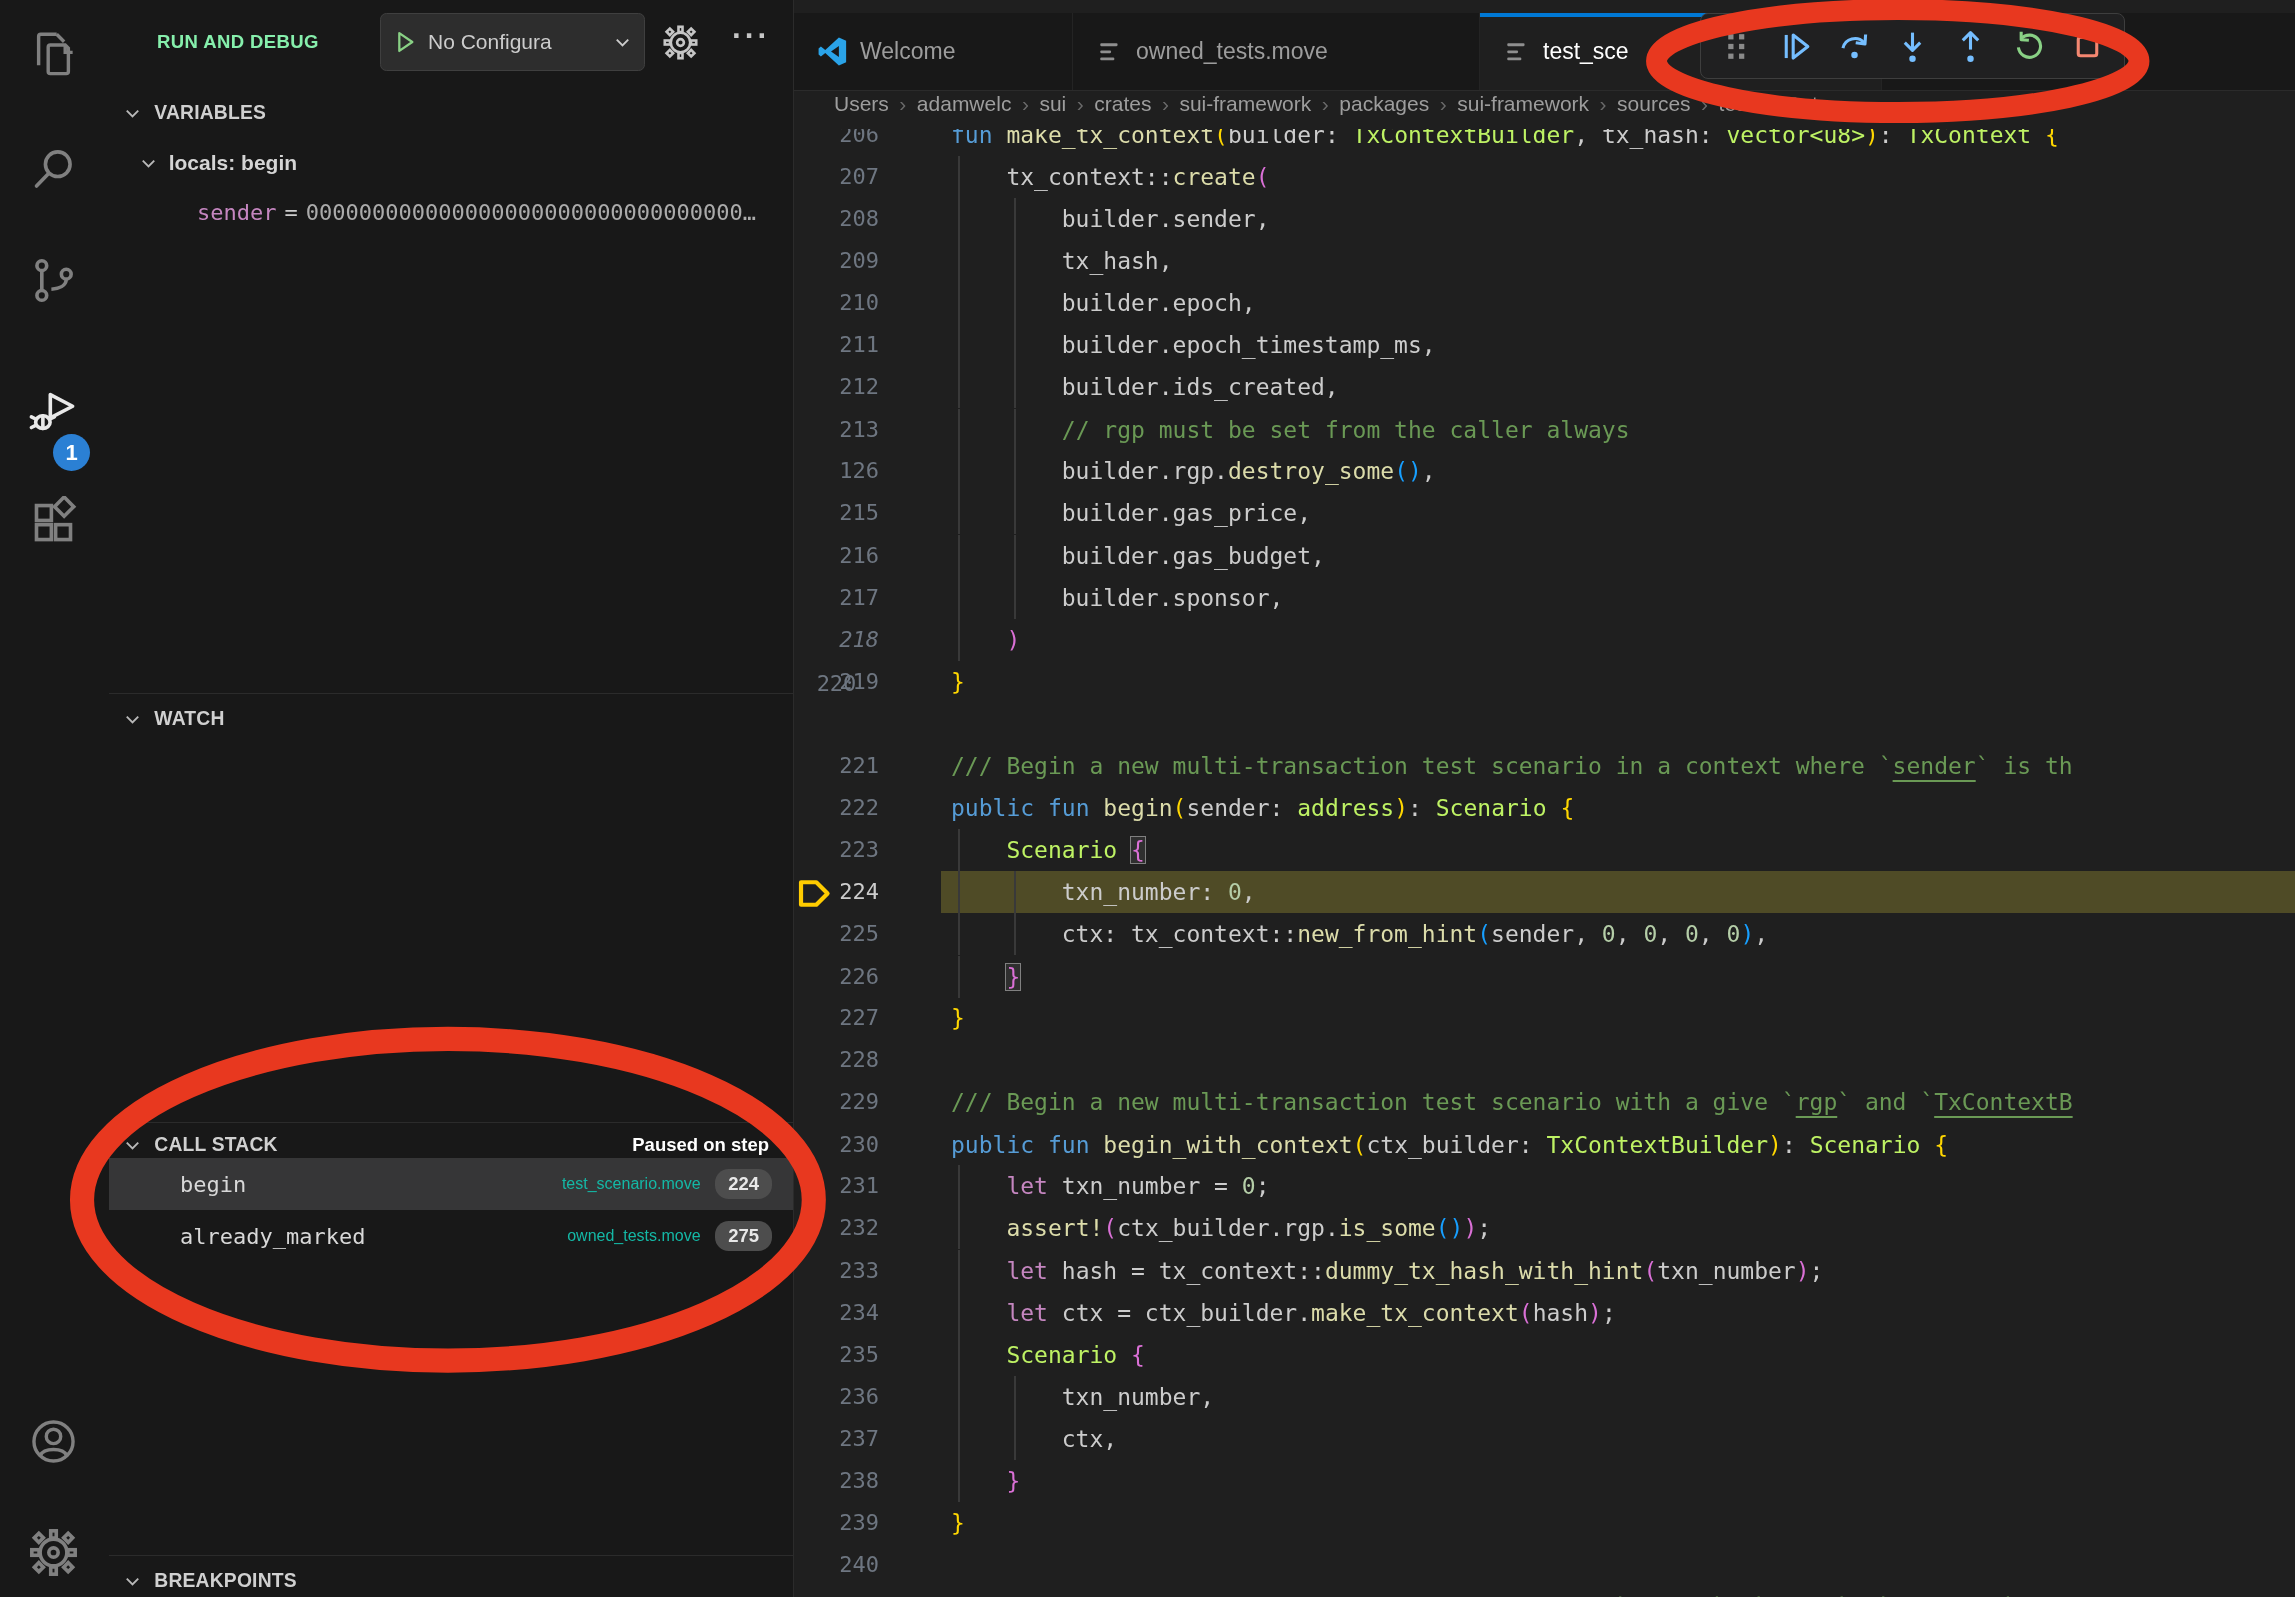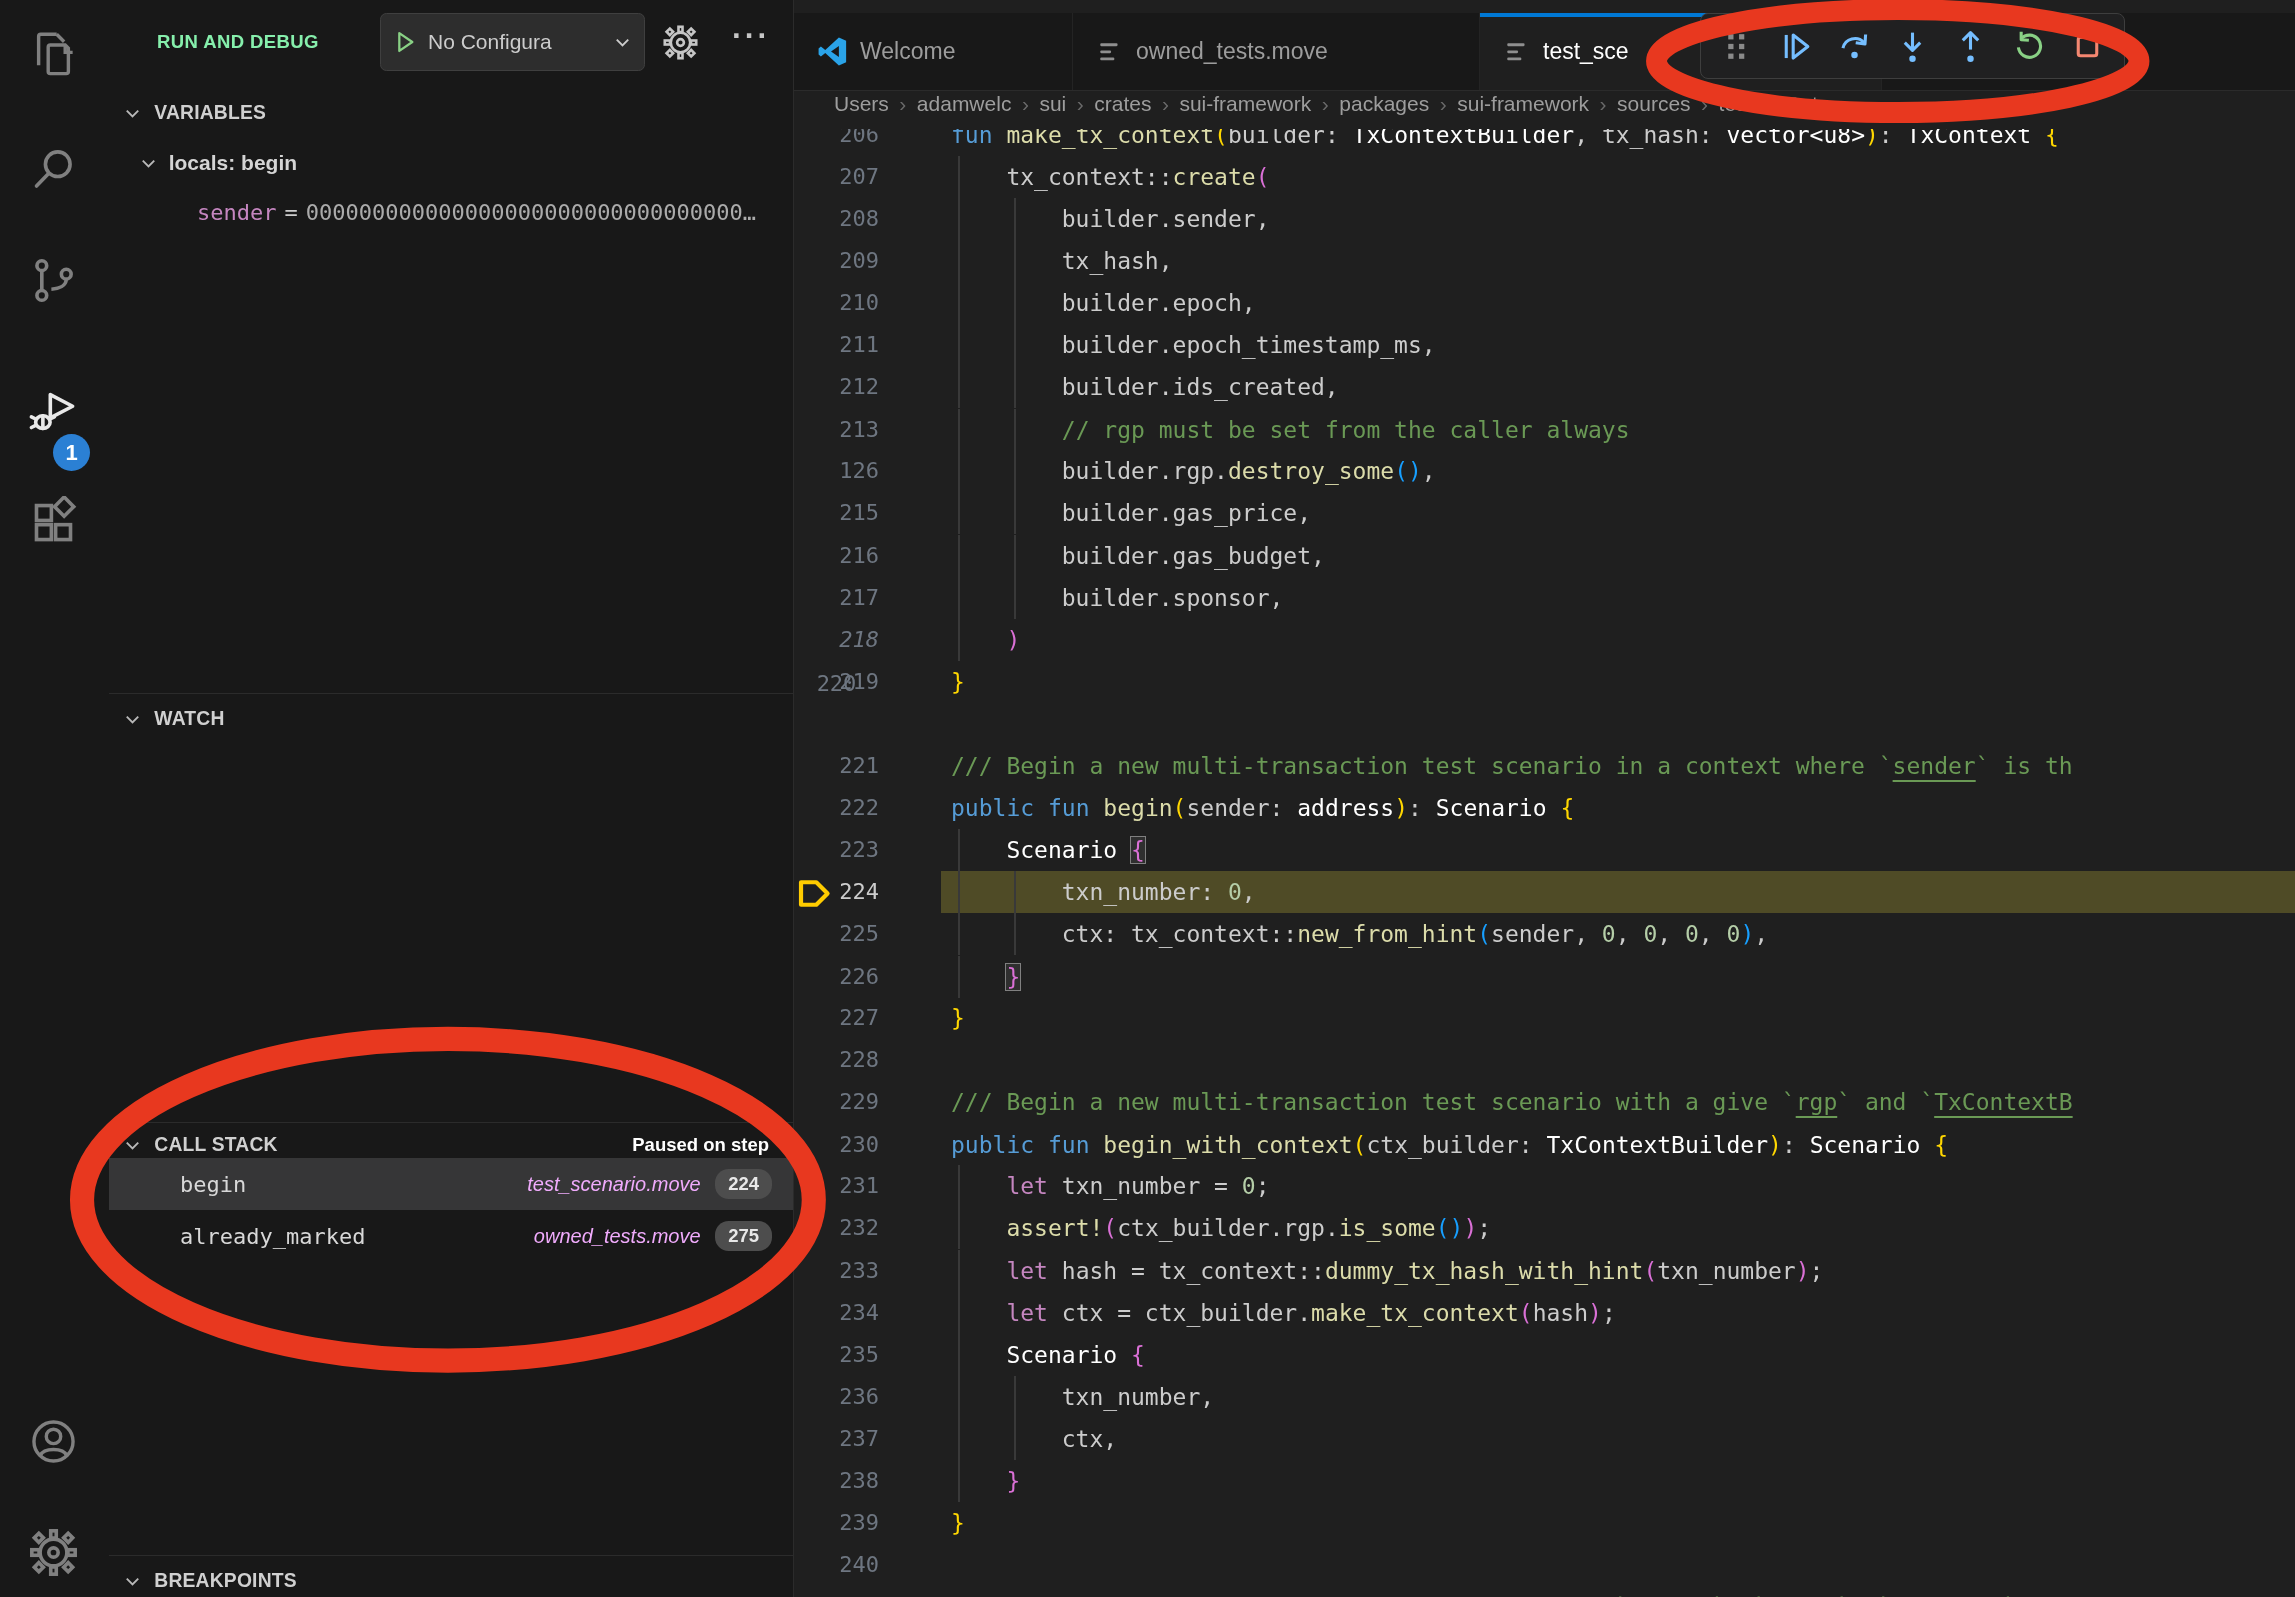--- a/index.html
+++ b/index.html
@@ -35,21 +35,21 @@
         font-family:"DejaVu Sans Mono",monospace;font-size:22px;white-space:nowrap;}
   .var-name{color:#c586c0;}
   .var-eq{color:#cccccc;margin:0 8px;}
   .var-val{color:#ababab;}
   #cs-status{position:absolute;right:24px;top:0;height:42px;display:flex;align-items:center;
         font-size:18.5px;font-weight:700;color:#fff;}
   .frame-row{position:absolute;left:0;width:100%;height:52px;display:flex;align-items:center;cursor:pointer;box-sizing:border-box;padding:0 21px 0 71px;}
   .frame-row.sel{background:#363637;}
   .frame-name{font-family:"DejaVu Sans Mono",monospace;font-size:22px;color:#d8d8d8;white-space:nowrap;}
   .frame-sp{flex:1;}
-  .frame-file{font-size:20px;color:#f0abfc;white-space:nowrap;font-style:italic;}
+  .frame-file{font-size:16px;color:#14b8a6;white-space:nowrap;}
   .frame-badge{margin-left:14.5px;background:#4d4d4d;color:#e8e8e8;font-size:18.5px;font-weight:600;
         border-radius:13.7px;padding:4px 13px;}
   
   #editor{left:794px;top:0;width:1502px;height:1597px;background:#1f1f1f;}
   #tabbar{position:absolute;left:0;top:13px;width:100%;height:77px;background:#181818;border-bottom:1.6px solid #2b2b2b;display:flex;z-index:3;}
   .tab{height:77px;display:flex;align-items:center;gap:13px;padding:0 24px;box-sizing:border-box;
        border-right:1.6px solid #242424;color:#9d9d9d;font-size:23px;cursor:pointer;position:relative;white-space:nowrap;overflow:hidden;}
   .tab.active{background:#1f1f1f;color:#ffffff;}
   .tab.active::before{content:"";position:absolute;left:0;top:0;width:100%;height:4px;background:#0078d4;}
   .tab svg{flex:0 0 auto;}
@@ -59,21 +59,21 @@
   .bc-item{cursor:pointer;}
   #code{position:absolute;left:0;top:0;width:100%;height:1597px;z-index:1;}
   .gutter-num{position:absolute;left:0;width:109px;height:42px;text-align:right;padding-right:24px;box-sizing:border-box;
        font-family:"DejaVu Sans Mono",monospace;font-size:22px;color:#6e7681;line-height:42px;cursor:pointer;}
   .gutter-num.cur{color:#cccccc;}
   .code-line{position:absolute;left:157px;height:42px;font-family:"DejaVu Sans Mono",monospace;font-size:23px;
        line-height:42px;white-space:pre;cursor:text;}
   .cur-line-bg{position:absolute;left:147px;right:0;height:42px;background:#4f4b26;}
   .guide{position:absolute;width:1.6px;height:42px;background:#393939;}
   .tok-d{color:#cccccc}.tok-kw{color:#569cd6}.tok-kwp{color:#c586c0}.tok-fn{color:#dcdcaa}
-  .tok-ty{color:#ffffff}.tok-cm{color:#6a9955}.tok-nu{color:#b5cea8}
+  .tok-ty{color:#bef264}.tok-cm{color:#6a9955}.tok-nu{color:#b5cea8}
   .tok-cmu{color:#6a9955;text-decoration:underline;text-underline-offset:5.6px;text-decoration-thickness:1.6px;}
   .tok-p1{color:#ffd700}.tok-p2{color:#da70d6}.tok-p3{color:#179fff}
   .tok-p2m{color:#da70d6;outline:1.6px solid #808080;background:rgba(120,120,120,.18);}
   #dbg-marker{position:absolute;left:3.2px;}
   
   #debug-toolbar{position:absolute;left:906px;top:13px;width:425px;height:66px;background:#202021;
        border:1.6px solid #3e3e3e;border-radius:8px;display:flex;align-items:center;padding:0 11.3px;box-sizing:border-box;gap:8px;z-index:4;}
   .dbg-btn{width:55px;height:55px;display:flex;align-items:center;justify-content:center;cursor:pointer;border-radius:6.4px;}
   .dbg-btn svg{width:37px;height:37px;}
   .c-blue{color:#75beff}.c-green{color:#89d185}.c-red{color:#f48771}.c-grip{color:#8a8a8a;cursor:grab;}

